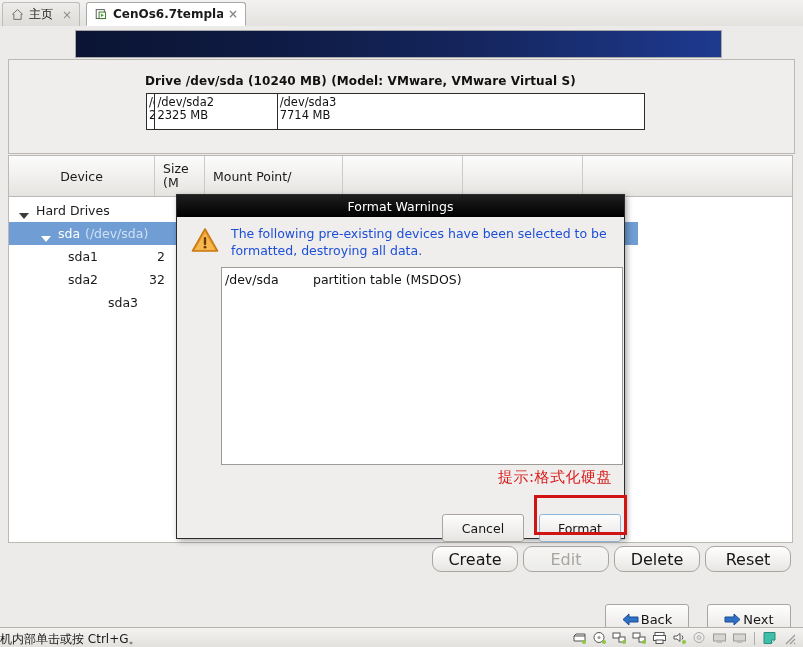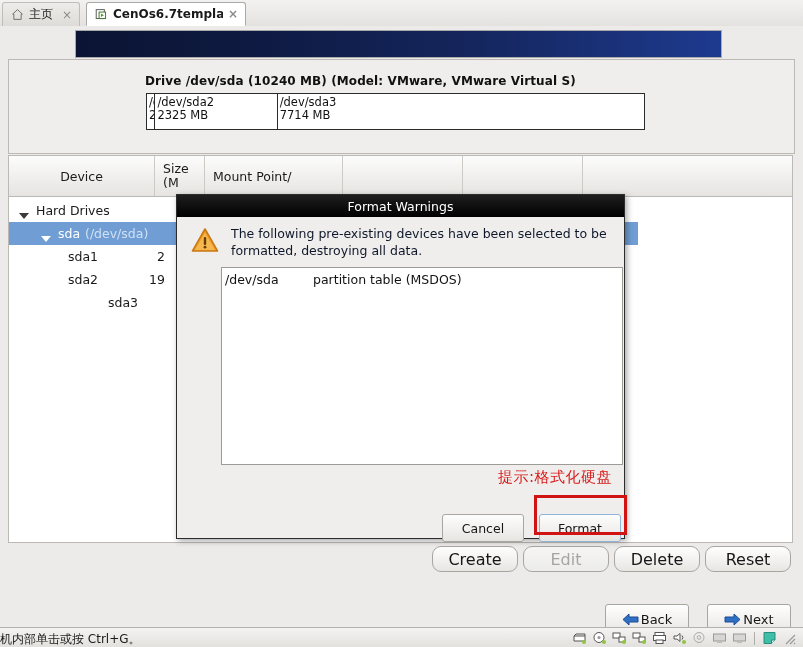--- a/index.html
+++ b/index.html
@@ -157,21 +157,21 @@
     background: linear-gradient(#1e1e1e, #000000);
     color: #ffffff; font-weight: normal; font-size: 12.5px;
     display: flex; align-items: center; justify-content: center;
     box-sizing: border-box;
   }
   .dlg-msg {
     position: absolute; left: 14px; top: 30px; width: 420px;
     display: flex; gap: 12px; align-items: flex-start;
   }
   .warn-svg { width: 28px; height: 26px; flex: none; margin-top: 2px; }
-  .dlg-msg-text { font-size: 12.5px; color: #0f172a; line-height: 17px; }
+  .dlg-msg-text { font-size: 12.5px; color: #1d4ed8; line-height: 17px; }
   .dlg-list {
     position: absolute; left: 44px; top: 72px; width: 402px; height: 198px;
     background: #ffffff; border: 1px solid #9e9b96;
     box-sizing: border-box; padding: 4px 0 0 3px;
   }
   .dlg-list-row { display: flex; font-size: 12.5px; color: #121212; }
   .dlg-list-row .c1 { width: 88px; }
   .hint-cn {
     position: absolute; right: 12px; top: 273px;
     color: #d81a1a; font-size: 15px; letter-spacing: 0.5px;
@@ -289,21 +289,21 @@
           <span class="dim" style="position:absolute; left:76px;">(/dev/sda)</span>
         </div>
 
         <div class="trow" style="top:48px;">
           <span style="position:absolute; left:59px;">sda1</span>
           <span style="position:absolute; left:148px;">2</span>
         </div>
 
         <div class="trow" style="top:71px;">
           <span style="position:absolute; left:59px;">sda2</span>
-          <span style="position:absolute; left:140px;">19</span>
+          <span style="position:absolute; left:140px;">32</span>
         </div>
 
         <div class="trow" style="top:94px;margin-left:40px;">
           <span style="position:absolute; left:59px;">sda3</span>
           <span style="position:absolute; left:140px;">77</span>
         </div>
 
       </div>
     </div>
 

